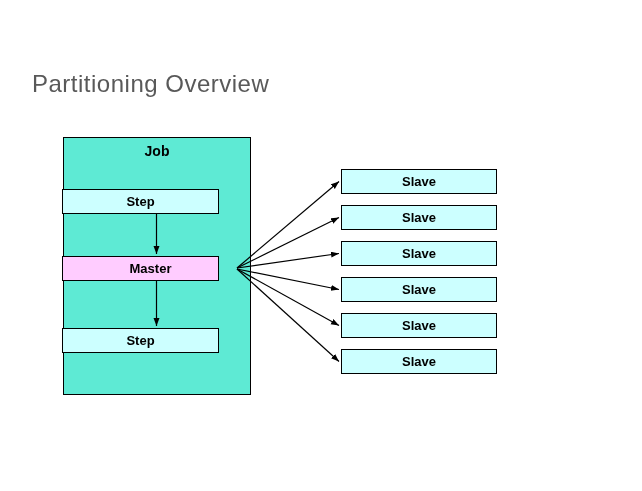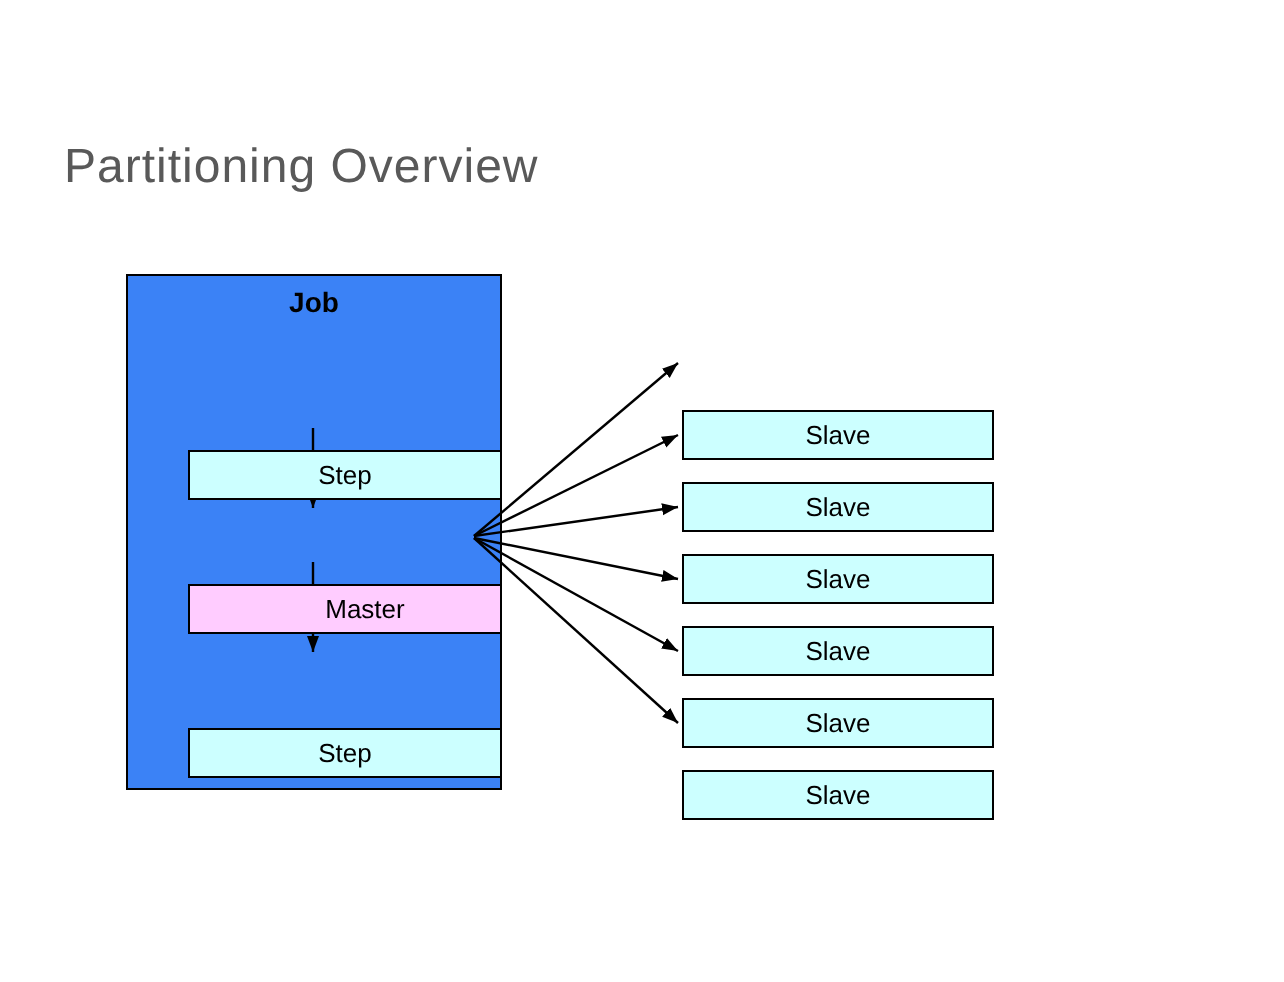--- a/index.html
+++ b/index.html
@@ -44,25 +44,24 @@
   }
   .node {
     position: absolute;
     width: 157px;
     height: 25px;
     box-sizing: border-box;
     border: 1px solid #000000;
     text-align: center;
     line-height: 23px;
     font-size: 13px;
-    font-weight: 400;
+    font-weight: 700;
     color: #000000;
-    margin-top: 36px;
   }
-  .inner { left: 94px; }
+  .inner { left: 62px; }
   .step-fill  { background: #ccffff; }
   .master-fill{ background: #ffccff; }
   .step-top    { top: 189px; }
   .master-mid  { top: 256px; padding-left: 20px; }
   .step-bottom { top: 328px; }
   .slave {
     left: 341px;
     width: 156px;
   }
   .slave-1 { top: 169px; }
@@ -81,21 +80,21 @@
   }
   .arrows line { stroke: #000000; stroke-width: 1.2; }
 </style>
 </head>
 <body>
 
 <div class="slide">
 
   <h1 class="title">Partitioning Overview</h1>
 
-  <div class="job-box" style="background-color: #3b82f6;">
+  <div class="job-box" style="background-color: #5eead4;">
     <div class="job-label">Job</div>
   </div>
 
   <svg class="arrows" viewBox="0 0 642 491" xmlns="http://www.w3.org/2000/svg" aria-hidden="true">
     <defs>
       <marker id="ah" markerWidth="9" markerHeight="7" refX="8" refY="3" orient="auto" markerUnits="userSpaceOnUse">
         <path d="M0,0 L8,3 L0,6 Z" fill="#000000"></path>
       </marker>
     </defs>
     <line x1="156.5" y1="214" x2="156.5" y2="254" marker-end="url(#ah)"></line>

